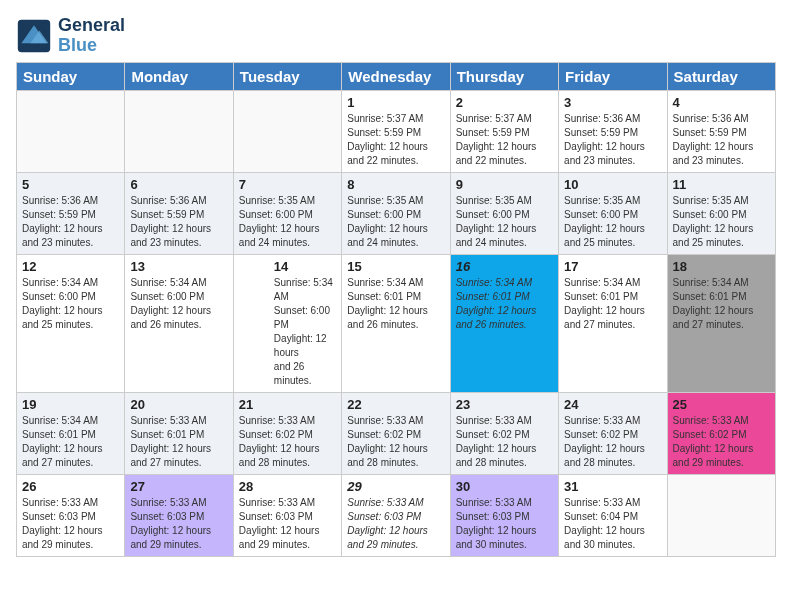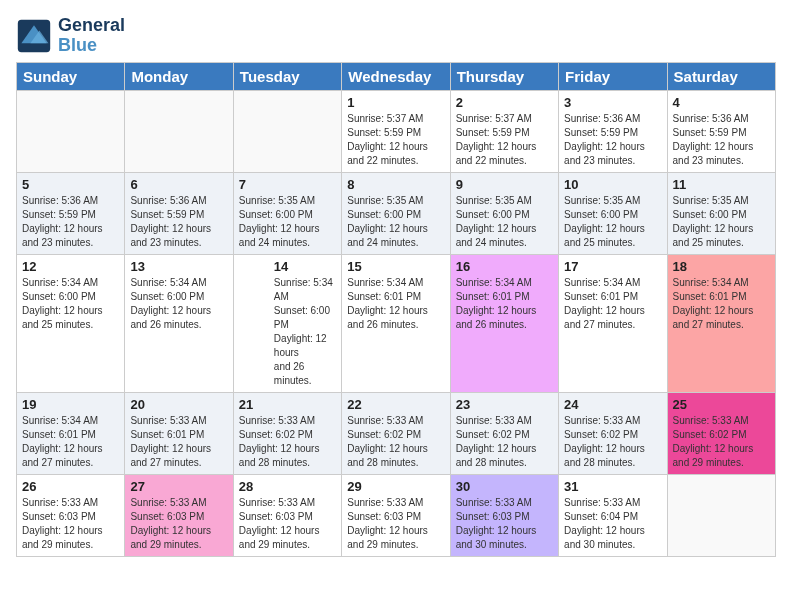--- a/index.html
+++ b/index.html
@@ -233,35 +233,35 @@
 Daylight: 12 hours
 and 26 minutes.</div>
         </td>
         <td style="background: rgb(255, 255, 255);">
           <div class="day-number">15</div>
           <div class="day-info" style="white-space: pre-line;">Sunrise: 5:34 AM
 Sunset: 6:01 PM
 Daylight: 12 hours
 and 26 minutes.</div>
         </td>
-        <td style="background: #f0abfc;">
+        <td style="background: #0ea5e9; font-style: italic;">
           <div class="day-number">16</div>
           <div class="day-info" style="white-space: pre-line;">Sunrise: 5:34 AM
 Sunset: 6:01 PM
 Daylight: 12 hours
 and 26 minutes.</div>
         </td>
         <td style="background: rgb(255, 255, 255);">
           <div class="day-number">17</div>
           <div class="day-info" style="white-space: pre-line;">Sunrise: 5:34 AM
 Sunset: 6:01 PM
 Daylight: 12 hours
 and 27 minutes.</div>
         </td>
-        <td style="background: #fca5a5; margin-top: 6px;">
+        <td style="background: #a3a3a3; margin-top: 6px;">
           <div class="day-number">18</div>
           <div class="day-info" style="white-space: pre-line;">Sunrise: 5:34 AM
 Sunset: 6:01 PM
 Daylight: 12 hours
 and 27 minutes.</div>
         </td>
       </tr>
       <tr>
         <td style="background: rgb(238, 242, 247);">
           <div class="day-number">19</div>
@@ -314,35 +314,35 @@
         </td>
       </tr>
       <tr>
         <td style="background: rgb(255, 255, 255);">
           <div class="day-number">26</div>
           <div class="day-info" style="white-space: pre-line;">Sunrise: 5:33 AM
 Sunset: 6:03 PM
 Daylight: 12 hours
 and 29 minutes.</div>
         </td>
-        <td style="background: #f9a8d4; margin-left: 41px;">
+        <td style="background: #c4b5fd; margin-left: 41px;">
           <div class="day-number">27</div>
           <div class="day-info" style="white-space: pre-line;">Sunrise: 5:33 AM
 Sunset: 6:03 PM
 Daylight: 12 hours
 and 29 minutes.</div>
         </td>
         <td style="background: rgb(255, 255, 255);">
           <div class="day-number">28</div>
           <div class="day-info" style="white-space: pre-line;">Sunrise: 5:33 AM
 Sunset: 6:03 PM
 Daylight: 12 hours
 and 29 minutes.</div>
         </td>
-        <td style="background: rgb(255, 255, 255);">
+        <td style="background: rgb(255, 255, 255); font-style: italic;">
           <div class="day-number">29</div>
           <div class="day-info" style="white-space: pre-line;">Sunrise: 5:33 AM
 Sunset: 6:03 PM
 Daylight: 12 hours
 and 29 minutes.</div>
         </td>
         <td style="background: #c4b5fd;">
           <div class="day-number">30</div>
           <div class="day-info" style="white-space: pre-line;">Sunrise: 5:33 AM
 Sunset: 6:03 PM

